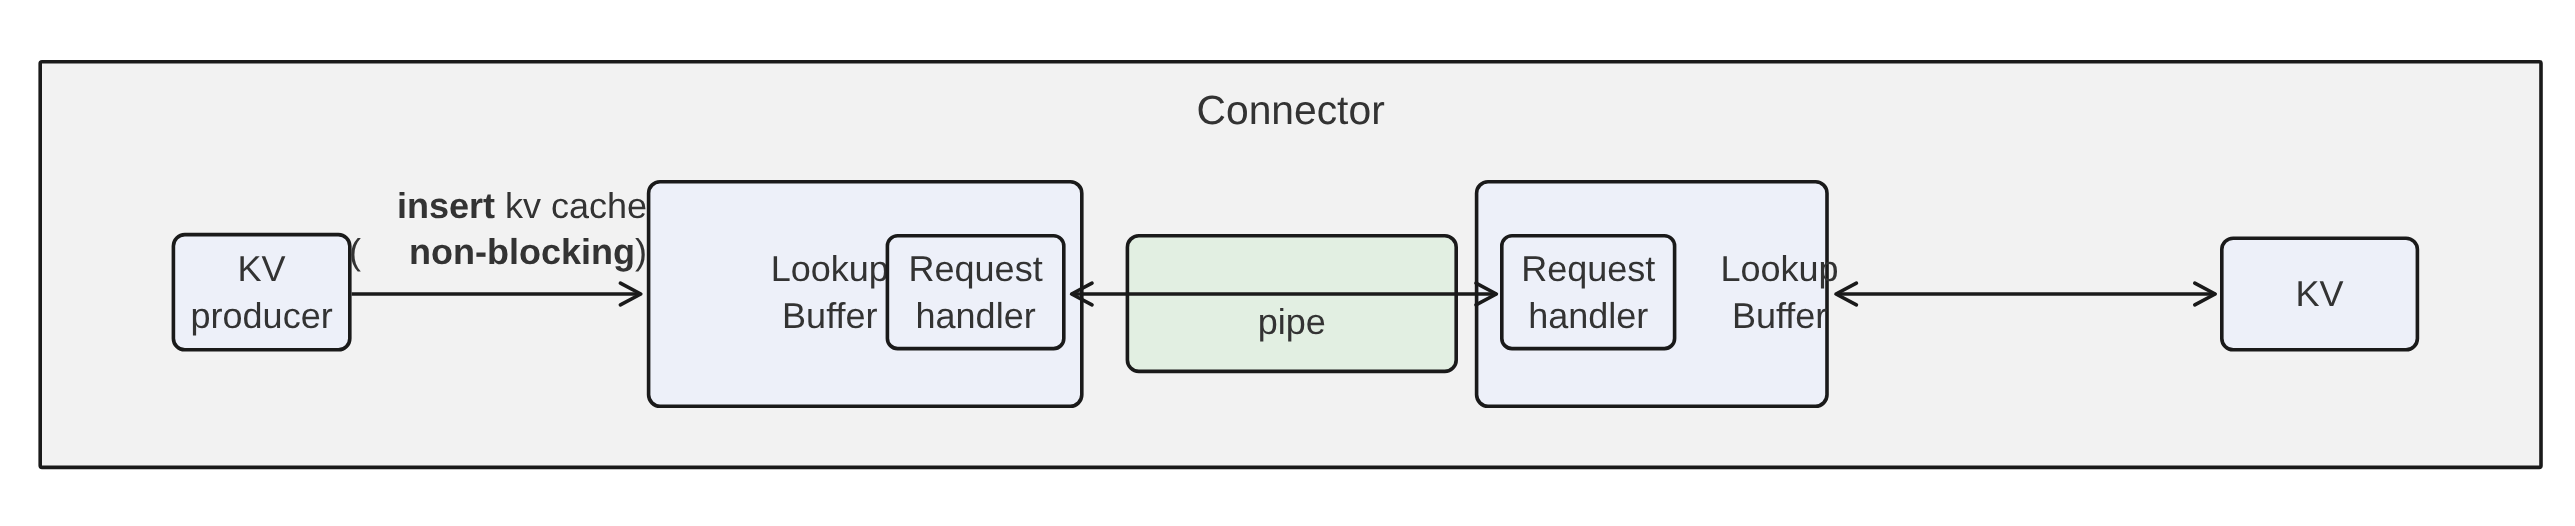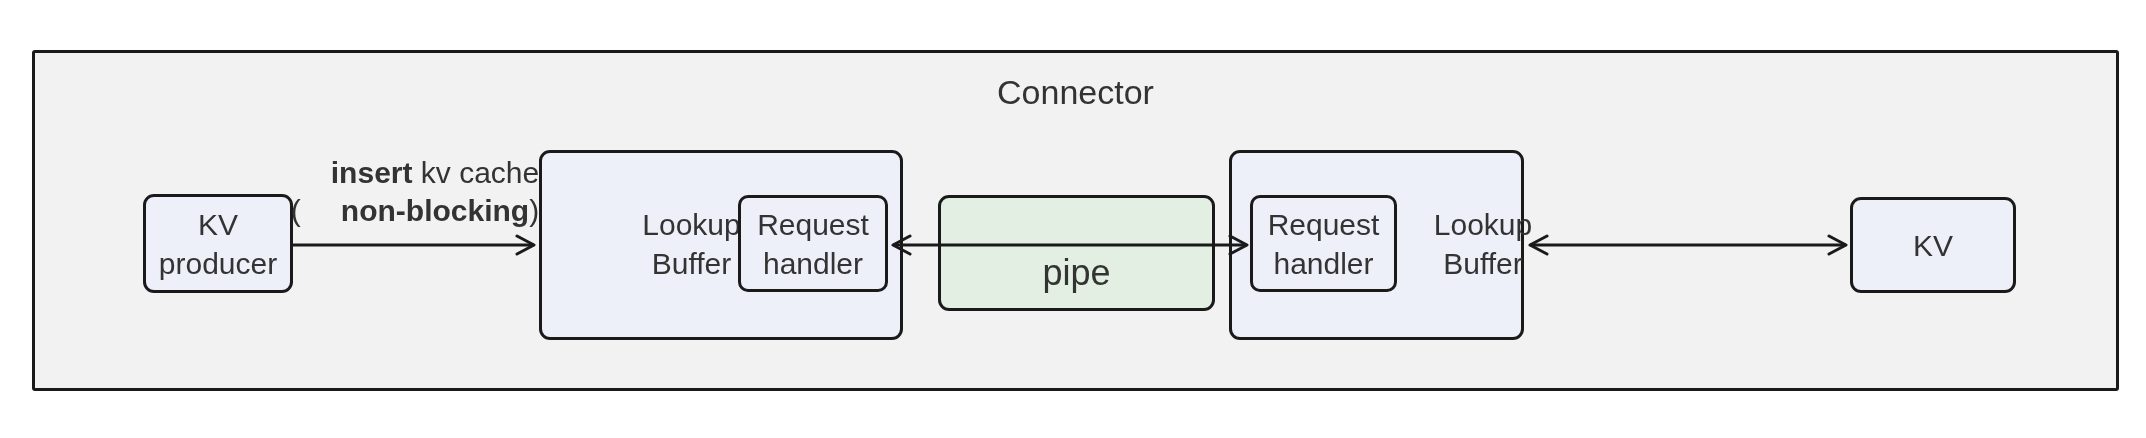--- a/index.html
+++ b/index.html
@@ -54,21 +54,21 @@
     font-size:30px;line-height:39px;
     text-align:center;
     box-sizing:border-box;
     margin-left:24px;
   }
   #kv-producer{left:143px;top:194px;width:150px;height:99px;}
   #lookup-buffer-left{left:539px;top:150px;width:364px;height:190px;}
   #lb-left-label{left:0;top:42px;width:196px;height:97px;padding-left:55px;}
   #request-handler-left{position:absolute;left:196px;top:42px;width:150px;height:97px;background:var(--node-bg);border:3px solid var(--border);border-radius:10px;box-sizing:border-box;}
   #pipe{left:938px;top:195px;width:277px;height:116px;background:var(--pipe-bg);}
-  #pipe-label{position:absolute;left:0;right:0;top:54px;text-align:center;font-size:36px;}
+  #pipe-label{position:absolute;left:0;right:0;top:54px;text-align:center;font-size:30px;}
   #lookup-buffer-right{left:1229px;top:150px;width:295px;height:190px;}
   #request-handler-right{position:absolute;left:18px;top:42px;width:147px;height:97px;background:var(--node-bg);border:3px solid var(--border);border-radius:10px;box-sizing:border-box;}
   #lb-right-label{left:165px;top:42px;width:124px;height:97px;}
   #kv-consumer{left:1850px;top:197px;width:166px;height:96px;}
   .edges{
     position:absolute;left:0;top:0;
     z-index:5;pointer-events:none;
   }
   .edge-label{
     position:absolute;

